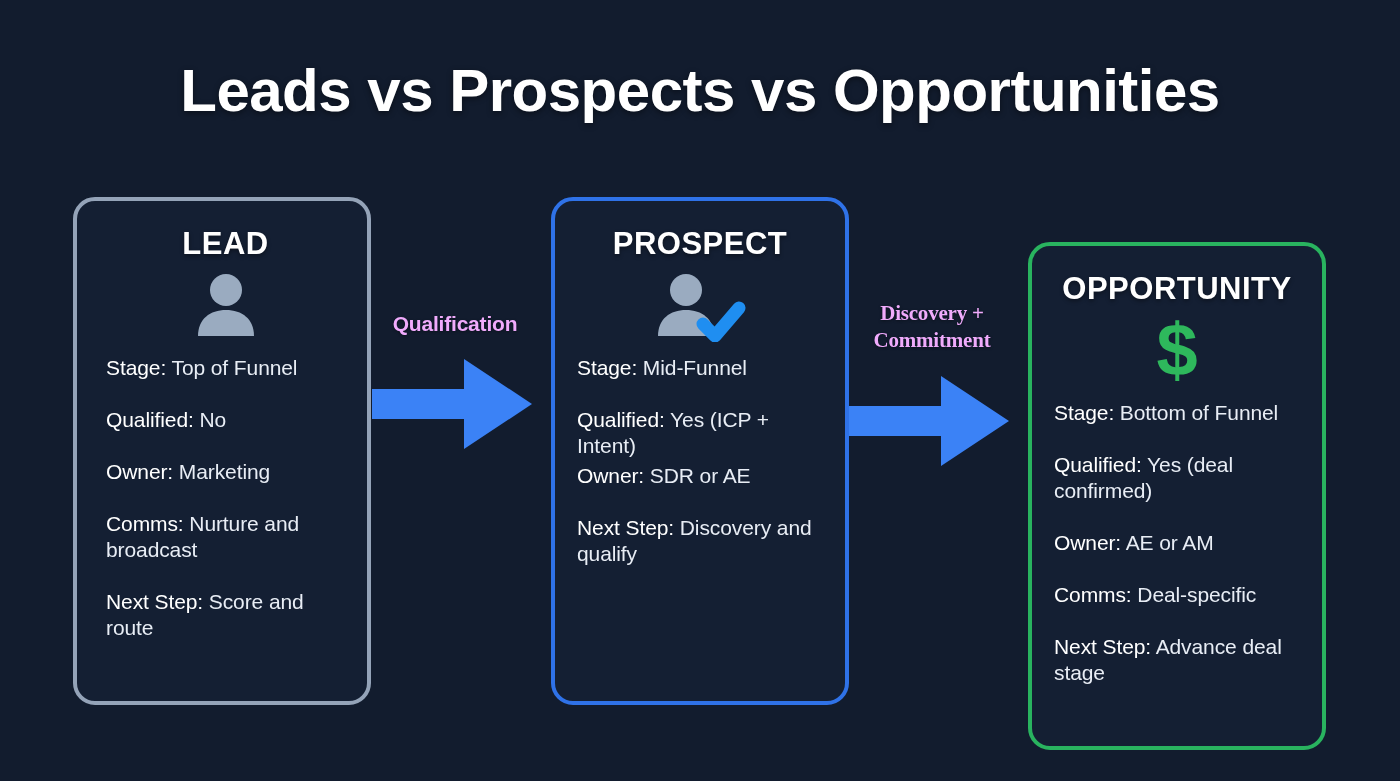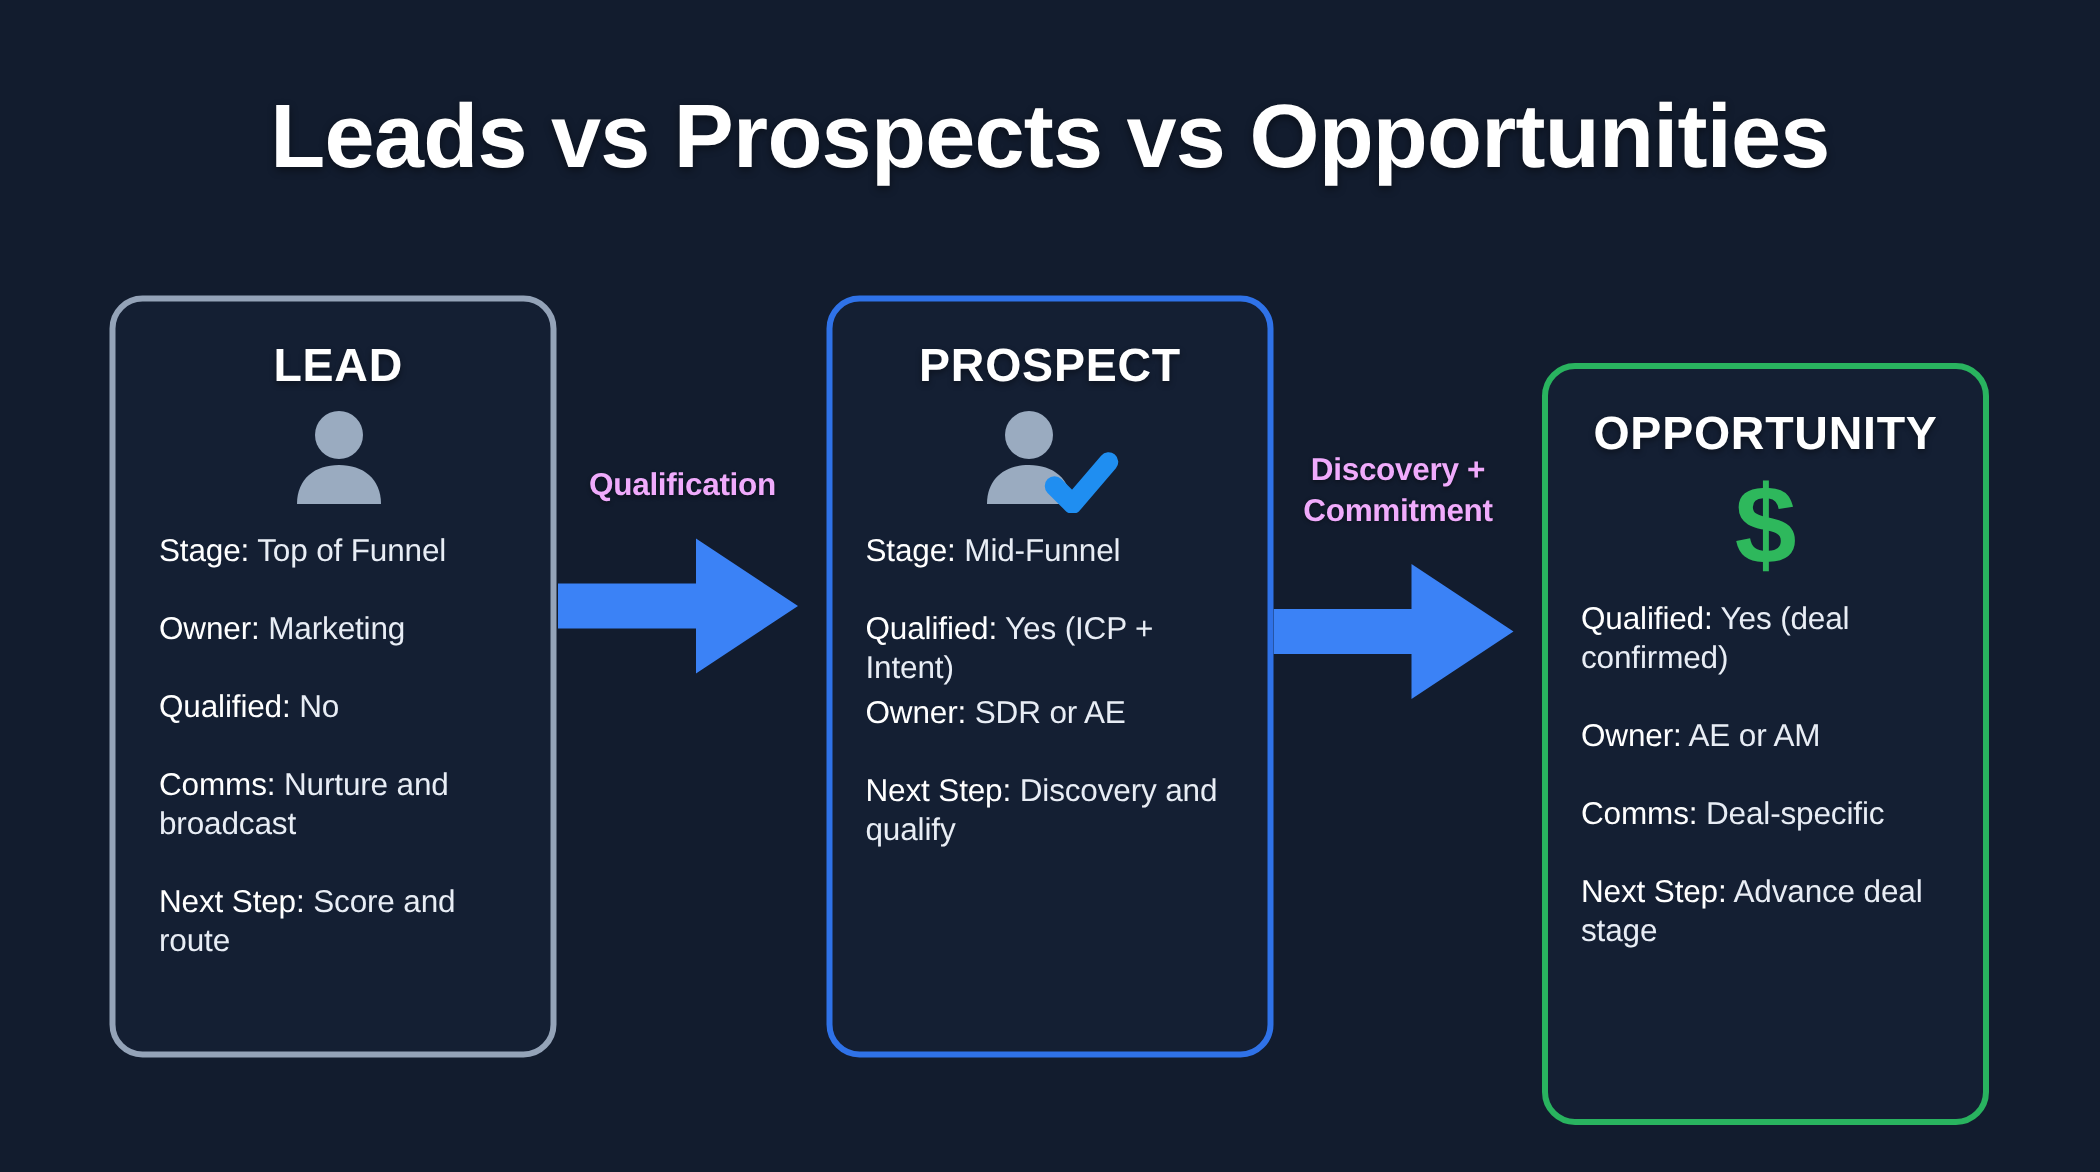--- a/index.html
+++ b/index.html
@@ -87,21 +87,21 @@
   .row .val {
     font-weight: normal;
     color: #e8edf5;
   }
 
   
   .arrow-group {
     position: absolute;
   }
   .arrow-group.g1 { left: 372px;  top: 310px; width: 166px; }
-  .arrow-group.g2 { left: 849px;  top: 300px; width: 166px; }
+  .arrow-group.g2 { left: 849px;  top: 300px; width: 166px; font-family: Liberation Serif, serif; }
 
   .arrow-label {
     text-align: center;
     font-size: 21px;
     font-weight: bold;
     color: #f0abfc;
     line-height: 27px;
     letter-spacing: -0.2px;
     text-shadow: 0 1px 3px rgba(0,0,0,0.4);
   }
@@ -127,24 +127,24 @@
       <circle cx="38" cy="24" r="16" fill="#9aabc0"></circle>
       <path d="M10 70 C10 53 22 44 38 44 C54 44 66 53 66 70 Z" fill="#9aabc0"></path>
     </svg>
   </div>
 
   <div class="card-rows">
     <div class="row">
       <span class="lbl">Stage:</span><span class="val"> Top of Funnel</span>
     </div>
     <div class="row">
+      <span class="lbl">Qualified:</span><span class="val"> No</span>
+    </div>
+    <div class="row">
       <span class="lbl">Owner:</span><span class="val"> Marketing</span>
-    </div>
-    <div class="row">
-      <span class="lbl">Qualified:</span><span class="val"> No</span>
     </div>
     <div class="row">
       <span class="lbl">Comms:</span><span class="val"> Nurture and broadcast</span>
     </div>
     <div class="row">
       <span class="lbl">Next Step:</span><span class="val"> Score and route</span>
     </div>
   </div>
 </div>
 
@@ -198,20 +198,23 @@
   <div class="card-title">OPPORTUNITY</div>
 
   <div class="card-icon">
     <svg class="icon-svg" width="76" height="80" viewBox="0 0 76 80" aria-hidden="true">
       <text x="38" y="66" text-anchor="middle" font-family="Liberation Sans, sans-serif" font-size="74" font-weight="bold" fill="#2eb85c">$</text>
     </svg>
   </div>
 
   <div class="card-rows">
     <div class="row">
+      <span class="lbl">Stage:</span><span class="val"> Bottom of Funnel</span>
+    </div>
+    <div class="row">
       <span class="lbl">Qualified:</span><span class="val"> Yes (deal confirmed)</span>
     </div>
     <div class="row">
       <span class="lbl">Owner:</span><span class="val"> AE or AM</span>
     </div>
     <div class="row">
       <span class="lbl">Comms:</span><span class="val"> Deal-specific</span>
     </div>
     <div class="row">
       <span class="lbl">Next Step:</span><span class="val"> Advance deal stage</span>

